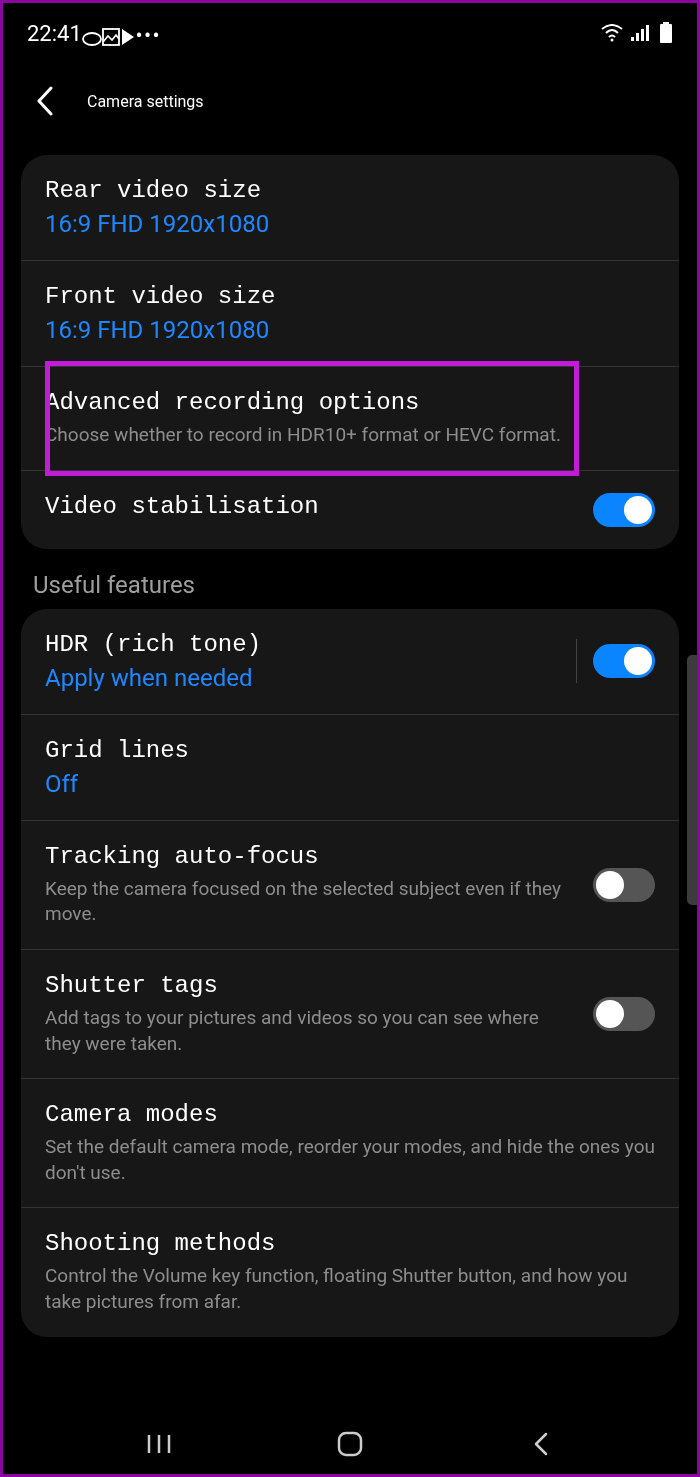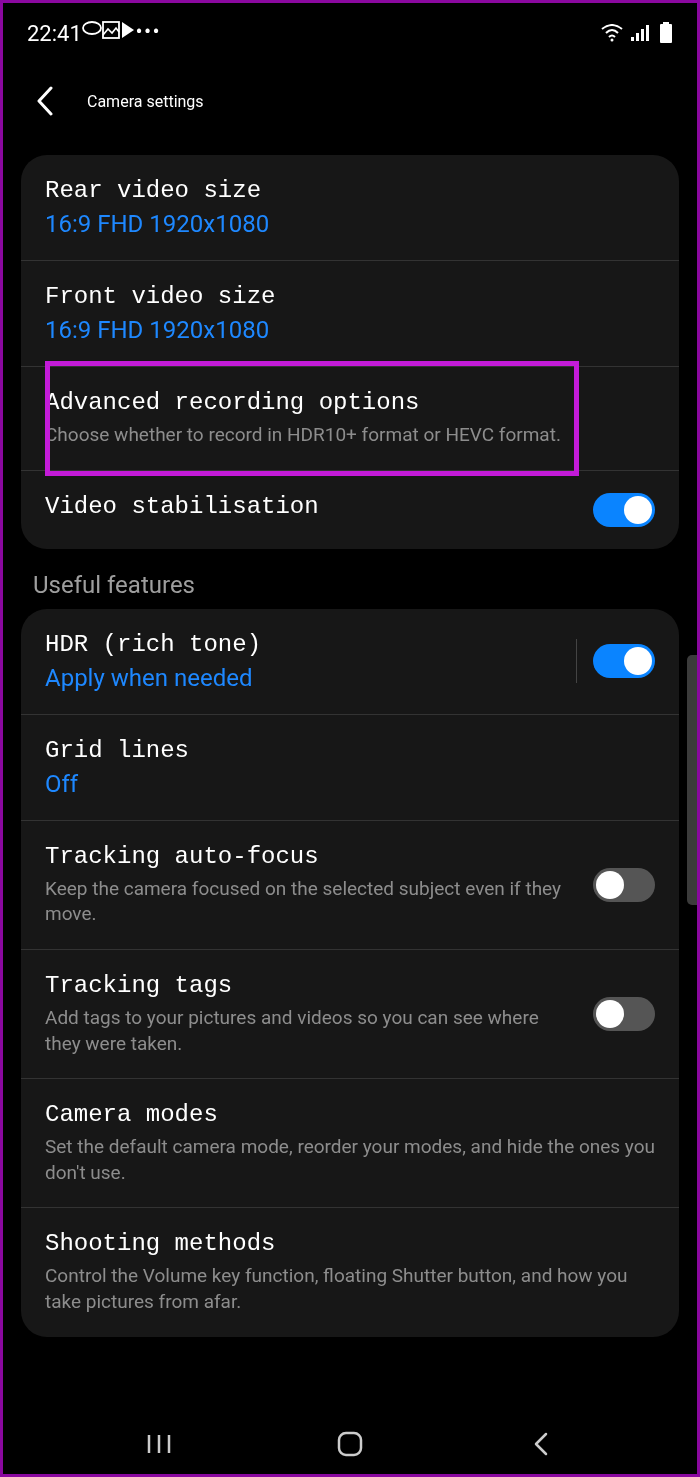--- a/index.html
+++ b/index.html
@@ -1,19 +1,19 @@
 <!DOCTYPE html>
 <html><head>
 <meta charset="utf-8">
 <style>
   * { margin: 0; padding: 0; box-sizing: border-box; }
   html, body { width: 700px; height: 1477px; background: #000; font-family: -apple-system, BlinkMacSystemFont, "Segoe UI", Roboto, sans-serif; color: #fff; overflow: hidden; }
   .screen { width: 700px; height: 1477px; background: #000; position: relative; border: 3px solid #8a089f; }
   .status-bar { height: 60px; display: flex; align-items: center; justify-content: space-between; padding: 0 24px; color: #fff; }
-  .status-left { display: flex; align-items: flex-start; font-size: 22px; font-weight: 400; }
+  .status-left { display: flex; align-items: flex-end; font-size: 22px; font-weight: 400; }
   .status-right { display: flex; align-items: center; gap: 8px; }
   .status-time { font-size: 22px; }
   .status-icon { display: inline-flex; align-items: center; }
   .dots-icon { letter-spacing: 2px; font-weight: bold; font-size: 18px; }
 
   .header { display: flex; align-items: center; padding: 24px 28px 40px 28px; gap: 28px; }
   .header-back { width: 28px; height: 28px; display: flex; align-items: center; justify-content: center; cursor: pointer; }
   .header-title { font-size: 16px; font-weight: 400; color: #fff; }
 
   .card { background: #171717; border-radius: 26px; margin: 0 18px; overflow: hidden; }
@@ -162,21 +162,21 @@
       <div class="item-text">
         <div class="item-title">Tracking auto-focus</div>
         <div class="item-sub-grey">Keep the camera focused on the selected subject even if they move.</div>
       </div>
       <div class="toggle off">
           <div class="knob"></div>
         </div>
     </div>
     <div class="item">
       <div class="item-text">
-        <div class="item-title">Tracking tags</div>
+        <div class="item-title">Shutter tags</div>
         <div class="item-sub-grey">Add tags to your pictures and videos so you can see where they were taken.</div>
       </div>
       <div class="toggle off">
           <div class="knob"></div>
         </div>
     </div>
     <div class="item">
       <div class="item-text">
         <div class="item-title">Camera modes</div>
         <div class="item-sub-grey">Set the default camera mode, reorder your modes, and hide the ones you don't use.</div>

